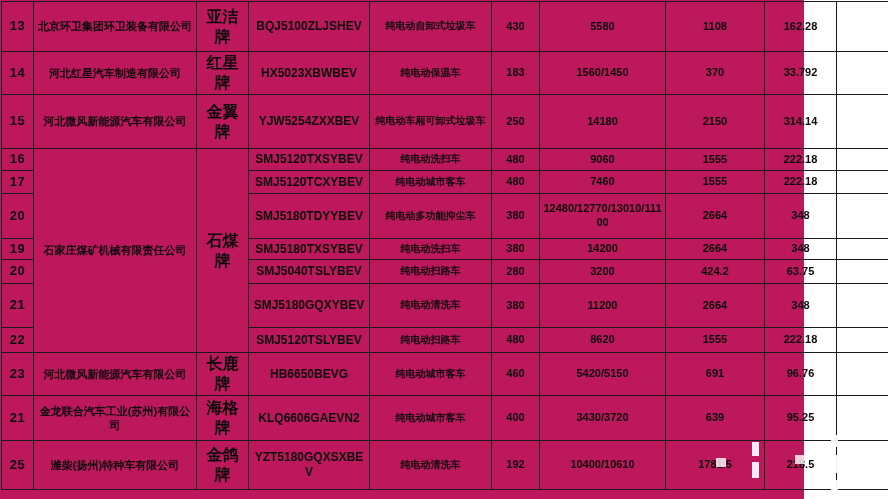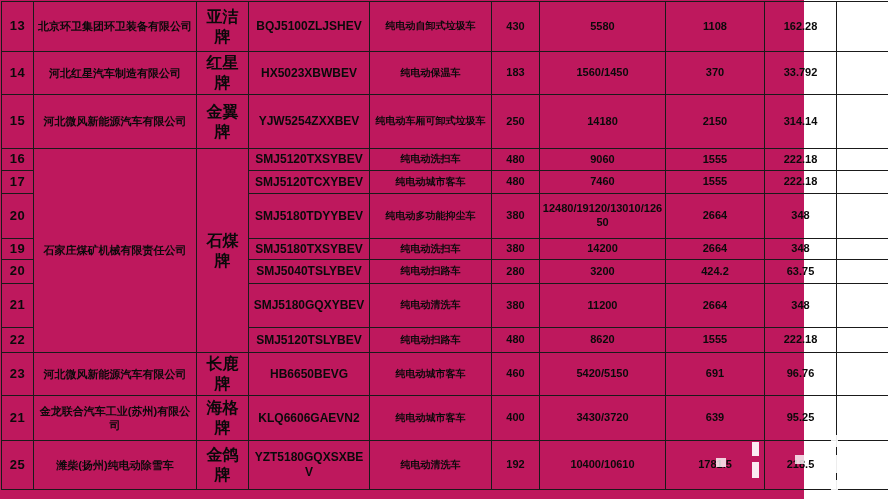--- a/index.html
+++ b/index.html
@@ -141,21 +141,21 @@
         <td class="num">7460</td>
         <td class="num">1555</td>
         <td class="num">222.18</td>
         <td class="blank"></td>
       </tr>
       <tr class="r18">
         <td class="no">20</td>
         <td class="model">SMJ5180TDYYBEV</td>
         <td class="vtype">纯电动多功能抑尘车</td>
         <td class="num">380</td>
-        <td class="num">12480/19120/13010/12650</td>
+        <td class="num">12480/12770/13010/11100</td>
         <td class="num">2664</td>
         <td class="num">348</td>
         <td class="blank"></td>
       </tr>
       <tr class="r19">
         <td class="no">19</td>
         <td class="model">SMJ5180TXSYBEV</td>
         <td class="vtype">纯电动洗扫车</td>
         <td class="num">380</td>
         <td class="num">14200</td>
@@ -212,21 +212,21 @@
         <td class="model">KLQ6606GAEVN2</td>
         <td class="vtype">纯电动城市客车</td>
         <td class="num">400</td>
         <td class="num">3430/3720</td>
         <td class="num">639</td>
         <td class="num">95.25</td>
         <td class="blank"></td>
       </tr>
       <tr class="r25">
         <td class="no">25</td>
-        <td class="comp">潍柴(扬州)纯电动除雪车</td>
+        <td class="comp">潍柴(扬州)特种车有限公司</td>
         <td class="brand">金鸽牌</td>
         <td class="model">YZT5180GQXSXBEV</td>
         <td class="vtype">纯电动清洗车</td>
         <td class="num">192</td>
         <td class="num">10400/10610</td>
         <td class="num">1781.5</td>
         <td class="num">218.5</td>
         <td class="blank"></td>
       </tr>
     </tbody>

